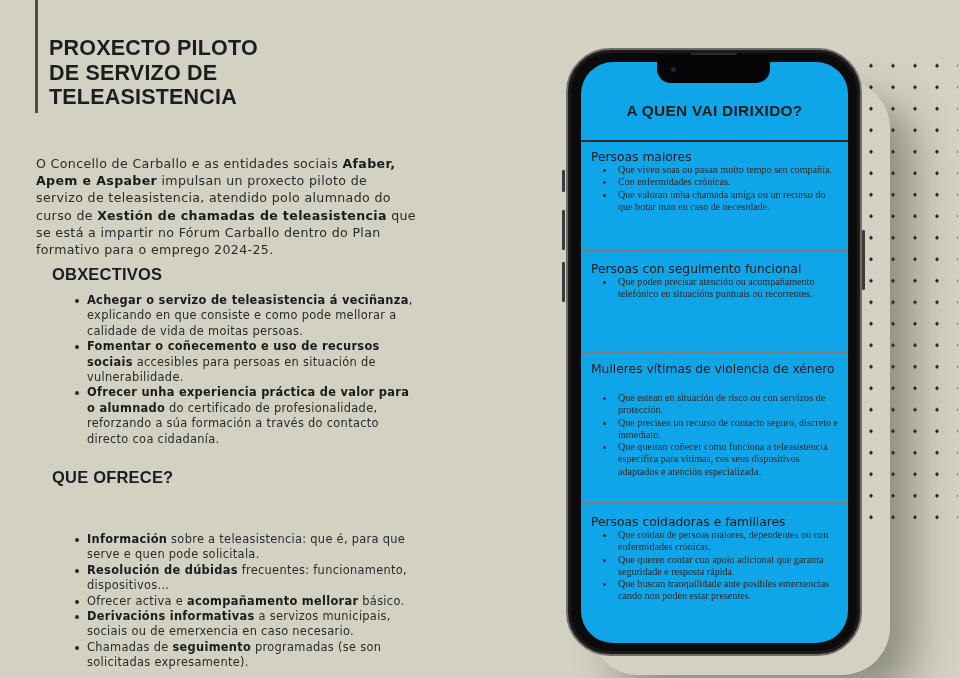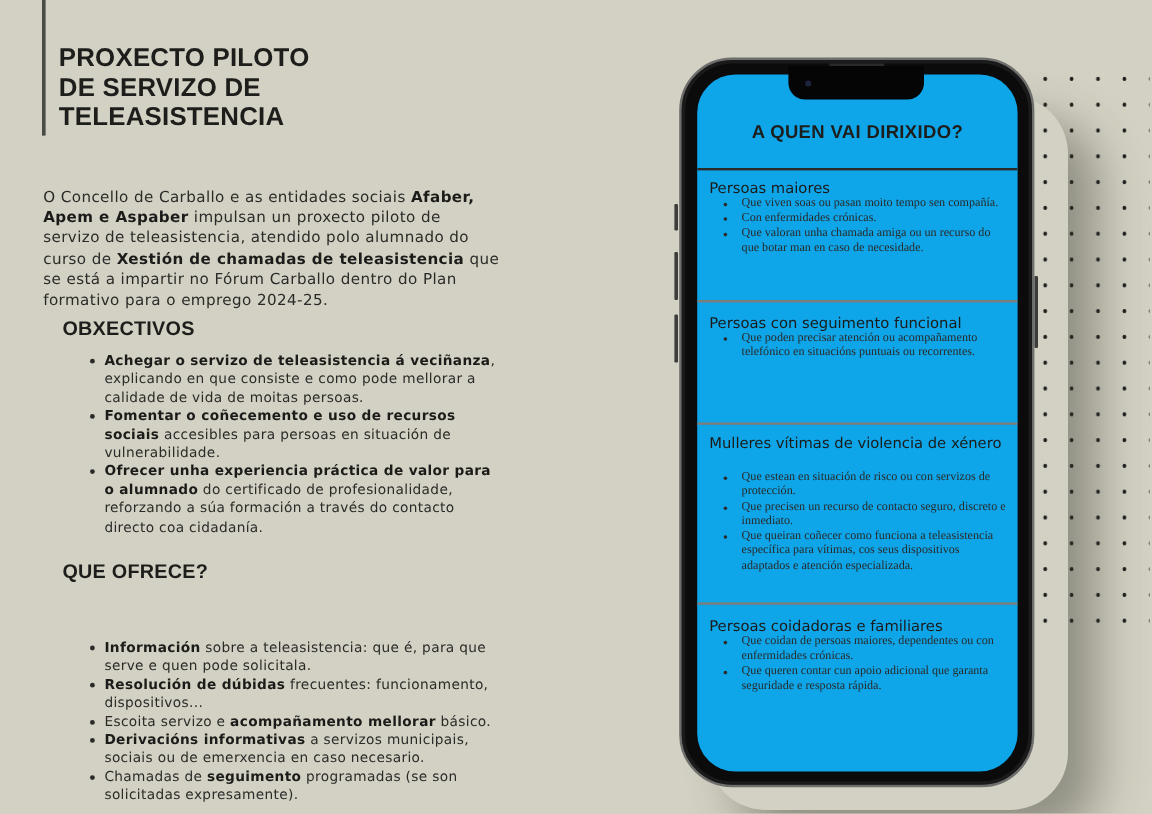--- a/index.html
+++ b/index.html
@@ -152,21 +152,21 @@
   <ul class="bullets list-obx">
     <li><b>Achegar o servizo de teleasistencia á veciñanza</b><span>, explicando en que consiste e como pode mellorar a calidade de vida de moitas persoas.</span></li>
     <li><b>Fomentar o coñecemento e uso de recursos sociais</b><span> accesibles para persoas en situación de vulnerabilidade.</span></li>
     <li><b>Ofrecer unha experiencia práctica de valor para o alumnado</b><span> do certificado de profesionalidade, reforzando a súa formación a través do contacto directo coa cidadanía.</span></li>
   </ul>
 
   <h2 class="section-title sec-ofrece">QUE OFRECE?</h2>
   <ul class="bullets list-ofrece">
     <li><span></span><b>Información</b><span> sobre a teleasistencia: que é, para que serve e quen pode solicitala.</span></li>
     <li><span></span><b>Resolución de dúbidas</b><span> frecuentes: funcionamento, dispositivos...</span></li>
-    <li><span>Escoita servizo e </span><b>acompañamento mellorar</b><span> básico.</span></li>
+    <li><span>Ofrecer activa e </span><b>acompañamento mellorar</b><span> básico.</span></li>
     <li><span></span><b>Derivacións informativas</b><span> a servizos municipais, sociais ou de emerxencia en caso necesario.</span></li>
     <li><span>Chamadas de </span><b>seguimento</b><span> programadas (se son solicitadas expresamente).</span></li>
   </ul>
 
   <div class="dots"></div>
   <div class="shadow"></div>
 
   <div class="side-btn btn-l1"></div>
   <div class="side-btn btn-l2"></div>
   <div class="side-btn btn-l3"></div>
@@ -196,19 +196,20 @@
       <li>Que estean en situación de risco ou con servizos de protección.</li>
       <li>Que precisen un recurso de contacto seguro, discreto e inmediato.</li>
       <li>Que queiran coñecer como funciona a teleasistencia específica para vítimas, cos seus dispositivos adaptados e atención especializada.</li>
     </ul>
     <div class="group-sep" style="top:440px;"></div>
 
     <div class="group-title" style="top:453px;">Persoas coidadoras e familiares</div>
     <ul class="group-list" style="top:467px;">
       <li>Que coidan de persoas maiores, dependentes ou con enfermidades crónicas.</li>
       <li>Que queren contar cun apoio adicional que garanta seguridade e resposta rápida.</li>
+      <li>Que buscan tranquilidade ante posibles emerxencias cando non poden estar presentes.</li>
     </ul>
   </div>
 
   <div class="notch"></div>
   <div class="speaker"></div>
   <div class="camera"></div>
 </div>
 
 </body></html>

